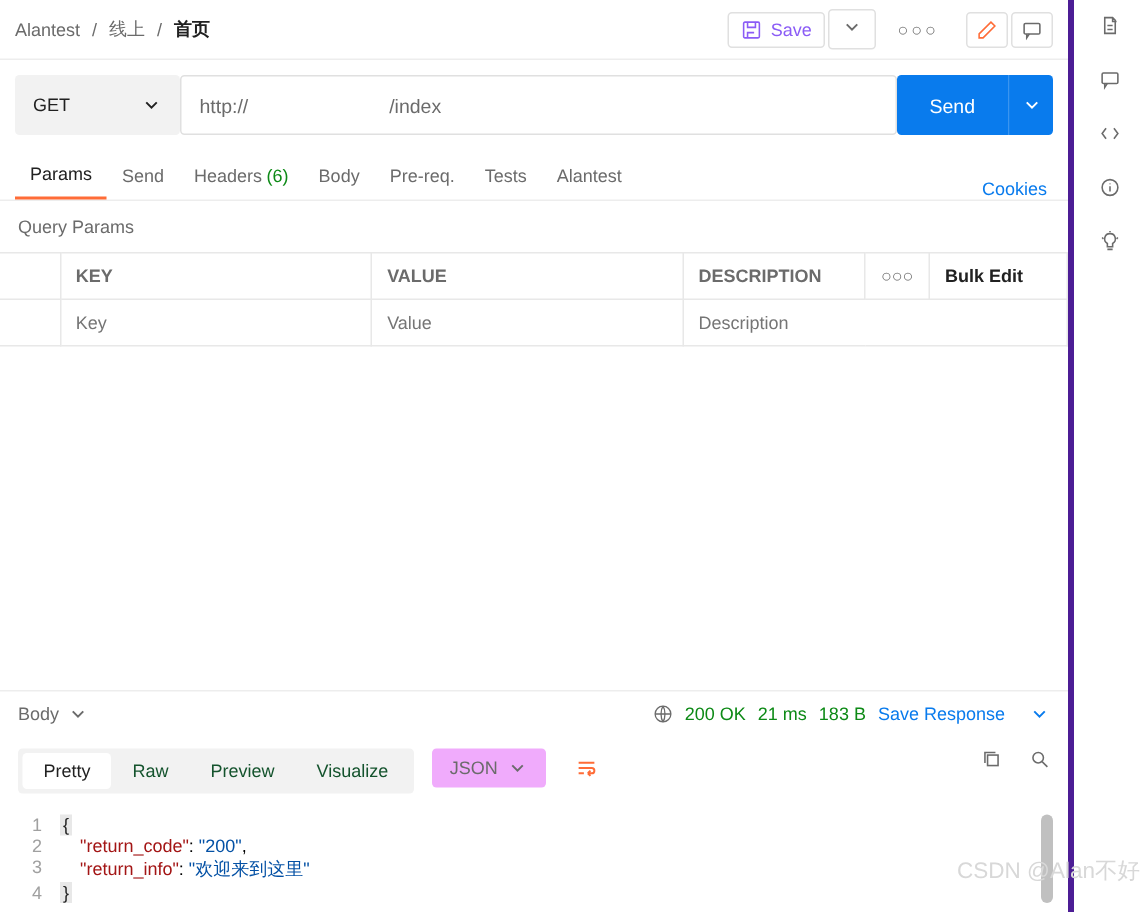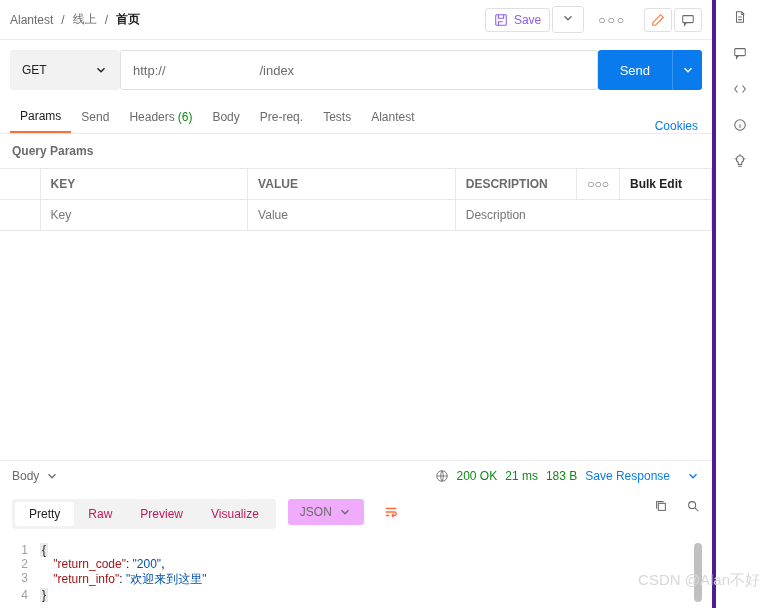--- a/index.html
+++ b/index.html
@@ -22,40 +22,40 @@
 .url{flex:1;height:40px;border:1px solid #e0e0e0;border-radius:3px;padding:0 12px;font-size:13px;color:#6b6b6b}
 .sendwrap{display:flex}
 .sendbtn{height:40px;background:#097bed;color:#fff;border:none;padding:0 22px;font-weight:500;font-size:13px;border-top-left-radius:3px;border-bottom-left-radius:3px}
 .senddrop{height:40px;width:30px;background:#097bed;color:#fff;display:flex;align-items:center;justify-content:center;border-top-right-radius:3px;border-bottom-right-radius:3px;border-left:1px solid rgba(255,255,255,.2)}
 .tabs{display:flex;align-items:flex-end;padding:0 10px;border-bottom:1px solid #ededed;height:34px}
 .tab{padding:0 10px;height:100%;display:flex;align-items:center;color:#6b6b6b;cursor:pointer;font-size:12px}
 .tab .cnt{color:#0d8a16;margin-left:3px}
 .tab.active{color:#212121;border-bottom:2px solid #ff6c37}
 .tabs .sp{flex:1}
 .cookies{color:#097bed;font-weight:500;padding-right:4px}
-.section-title{padding:10px 12px;font-weight:700;font-size:12px;color:#6b6b6b}
+.section-title{padding:10px 12px;font-weight:400;font-size:12px;color:#6b6b6b}
 table{width:100%;border-collapse:collapse;border-top:1px solid #e8e8e8}
 th,td{border:1px solid #e8e8e8;border-left:none;text-align:left;padding:8px 10px;font-size:12px}
 th:first-child,td:first-child{border-left:none;width:40px}
 th{color:#6b6b6b;font-weight:600;background:#fff}
 .bulk{color:#212121;font-weight:600}
 td input{border:none;width:100%;font-size:12px;color:#a0a0a0;outline:none}
 .dotscell{text-align:center;width:40px;color:#6b6b6b}
 .bulkcell{width:92px}
 .paramsarea{flex:1}
 .resbar{display:flex;align-items:center;padding:8px 12px;border-top:1px solid #ededed;gap:8px}
 .bodytab{color:#6b6b6b;display:flex;align-items:center;gap:6px;font-size:12px}
 .resbar .sp{flex:1}
 .globe{color:#6b6b6b}
 .status{color:#0d8a16;font-size:12px}
 .meta{color:#0d8a16;font-size:12px}
 .saveresp{color:#097bed;font-size:12px;display:flex;align-items:center;gap:16px}
 .viewtabs{display:flex;align-items:flex-start;padding:8px 12px;gap:4px}
 .vtwrap{background:#f2f2f2;border-radius:3px;padding:3px;display:flex}
-.vt{padding:5px 14px;color:#be185d;font-size:12px;border-radius:3px}
+.vt{padding:5px 14px;color:#14532d;font-size:12px;border-radius:3px}
 .vt.active{background:#fff;color:#212121}
 .fmt{margin-left:8px;background:#f0abfc;padding:6px 12px;border-radius:3px;display:flex;align-items:center;gap:6px;font-size:12px;color:#6b6b6b}
 .wrapicon{margin-left:6px;padding:6px 10px;border-radius:3px;display:flex;align-items:center;justify-content:center;color:#ff6c37}
 .viewtabs .sp{flex:1}
 .smallicn{color:#6b6b6b;margin-left:14px}
 .code{padding:6px 0;font-family:Menlo,Monaco,Consolas,monospace;font-size:12px;position:relative}
 .ln{display:flex}
 .lnum{width:40px;text-align:right;padding-right:12px;color:#a0a0a0;user-select:none}
 .lcontent{flex:1;white-space:pre}
 .brace{background:#e8e8e8;padding:0 2px}

